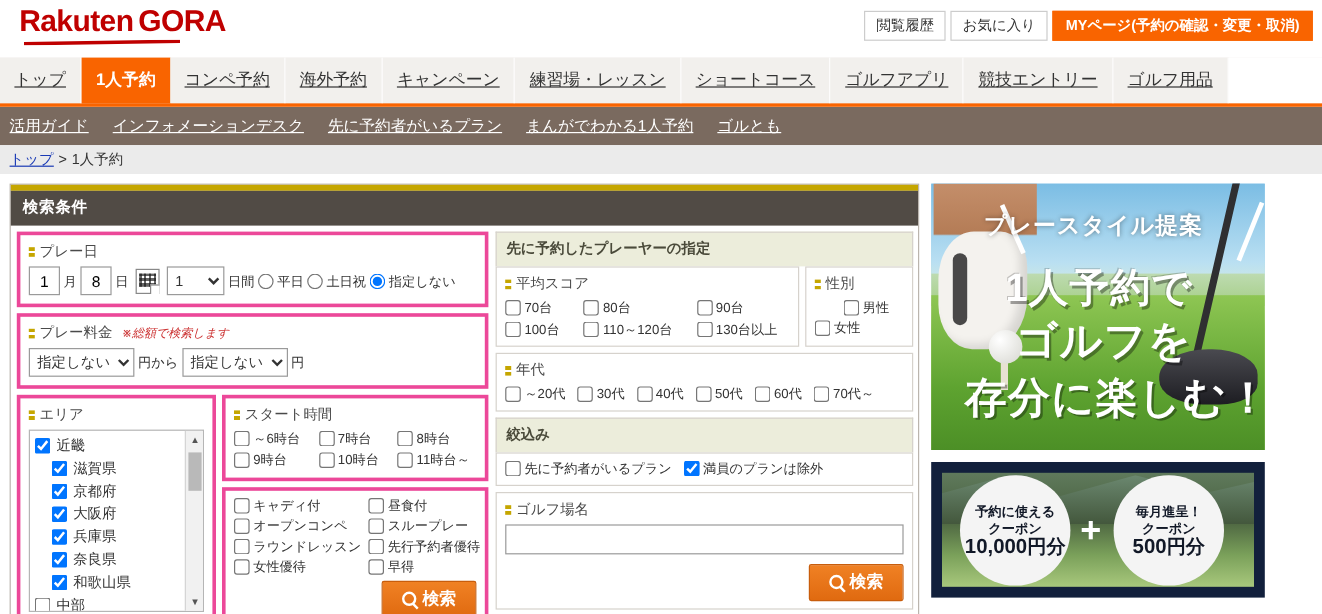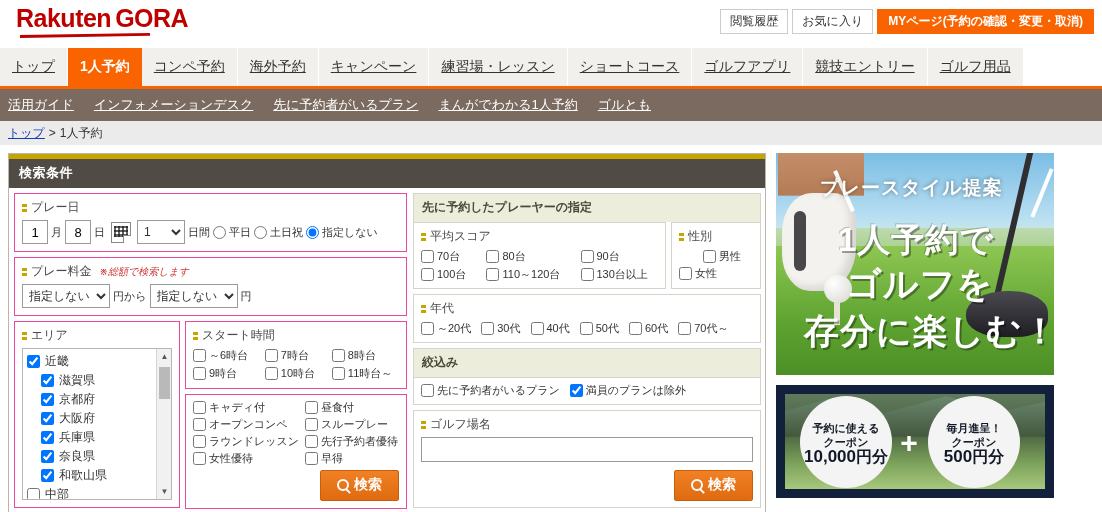--- a/index.html
+++ b/index.html
@@ -142,21 +142,21 @@
   .panel-inner {
     display: flex;
     padding: 5px;
     gap: 6px;
     align-items: flex-start;
   }
   .col-left { width: 394px; }
   .col-right { width: 348px; }
 
   .box {
-    border: 1px solid #ec4899;
+    border: 3px solid #ec4899;
     background: #ffffff;
     padding: 5px 7px 7px;
     margin-bottom: 5px;
   }
   .box:last-child { margin-bottom: 0; }
 
   .lbl {
     font-size: 12px;
     color: #4a4a4a;
     margin-bottom: 4px;

